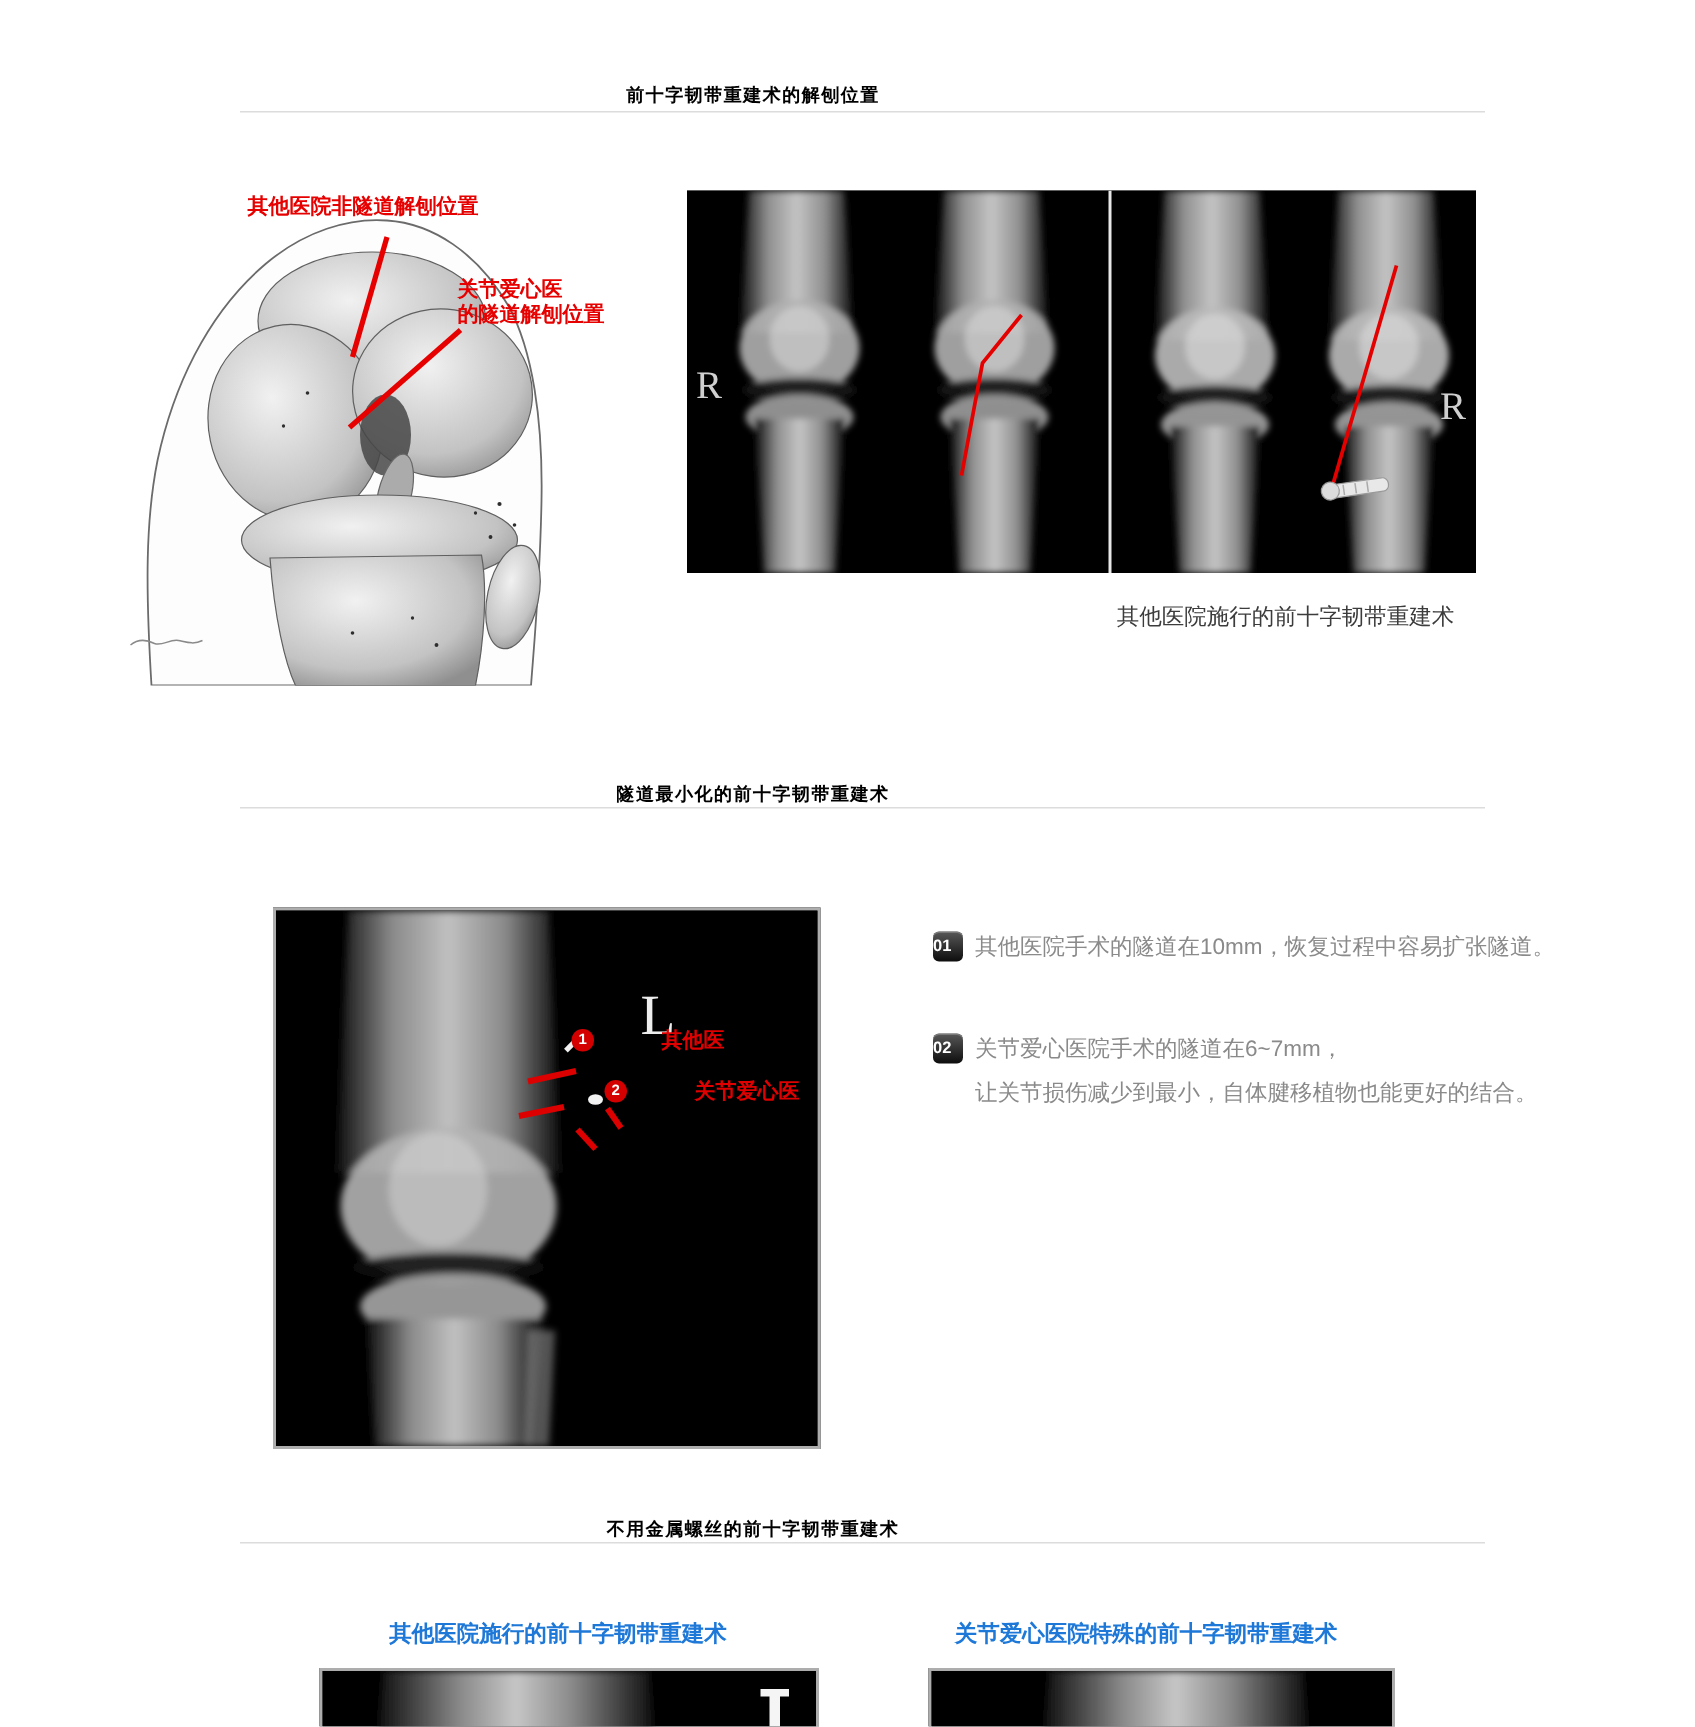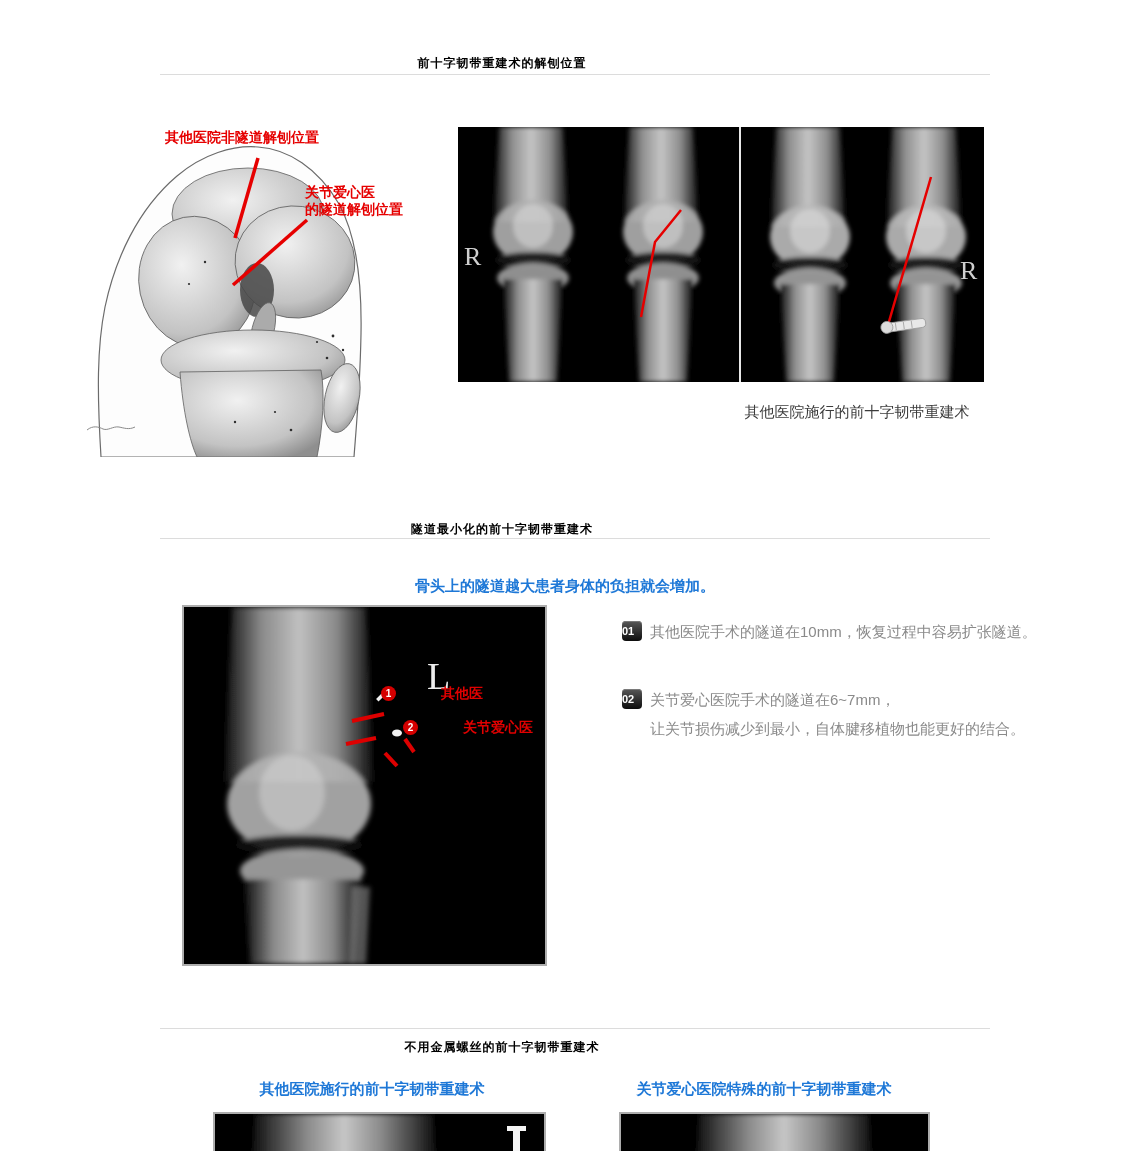--- a/index.html
+++ b/index.html
@@ -131,21 +131,20 @@
         <line x1="446" y1="195" x2="446" y2="202" stroke="#aaa" stroke-width="1"></line>
         <line x1="454" y1="195" x2="454" y2="202" stroke="#aaa" stroke-width="1"></line>
       </g>
     </svg>
   </div>
 
   <div class="caption" style="left:727px;top:402px;width:260px;">其他医院施行的前十字韧带重建术</div>
 
   <div class="hline" style="left:160px;top:538px;width:830px;"></div>
   <div class="sec-title" style="top:521px;">隧道最小化的前十字韧带重建术</div>
-  <div class="blue-text" style="left:0;top:577px;width:1130px;">骨头上的隧道越大患者身体的负担就会增加。</div>
 
   <div class="xray-frame framed" style="left:182px;top:605px;width:365px;height:361px;">
     <svg width="361" height="357" viewBox="0 0 361 357">
       <defs>
         <linearGradient id="legG2" x1="0" y1="0" x2="1" y2="0">
           <stop offset="0" stop-color="#0c0c0c"></stop>
             <stop offset="0.25" stop-color="#8a8a8a"></stop>
           <stop offset="0.5" stop-color="#c0c0c0"></stop>
             <stop offset="0.75" stop-color="#8a8a8a"></stop>
           <stop offset="1" stop-color="#0c0c0c"></stop>
@@ -181,21 +180,21 @@
   </div>
 
   <span class="point-badge" style="left:622px;top:621px;">01</span>
   <div class="point-text" style="left:650px;top:622px;">其他医院手术的隧道在10mm，恢复过程中容易扩张隧道。</div>
 
   <span class="point-badge" style="left:622px;top:689px;">02</span>
   <div class="point-text" style="left:650px;top:690px;">关节爱心医院手术的隧道在6~7mm，</div>
   <div class="point-text" style="left:650px;top:719px;">让关节损伤减少到最小，自体腱移植物也能更好的结合。</div>
 
   <div class="hline" style="left:160px;top:1028px;width:830px;"></div>
-  <div class="sec-title" style="top:1039px;">不用金属螺丝的前十字韧带重建术</div>
+  <div class="sec-title" style="top:1011px;">不用金属螺丝的前十字韧带重建术</div>
 
   <div class="blue-text" style="left:222px;top:1080px;width:300px;">其他医院施行的前十字韧带重建术</div>
   <div class="blue-text" style="left:614px;top:1080px;width:300px;">关节爱心医院特殊的前十字韧带重建术</div>
 
   <div class="xray-frame framed" style="left:213px;top:1112px;width:333px;height:60px;">
     <svg width="329" height="56" viewBox="0 0 329 56">
       <defs>
         <linearGradient id="legG3" x1="0" y1="0" x2="1" y2="0">
           <stop offset="0" stop-color="#0c0c0c"></stop>
             <stop offset="0.3" stop-color="#8a8a8a"></stop>

